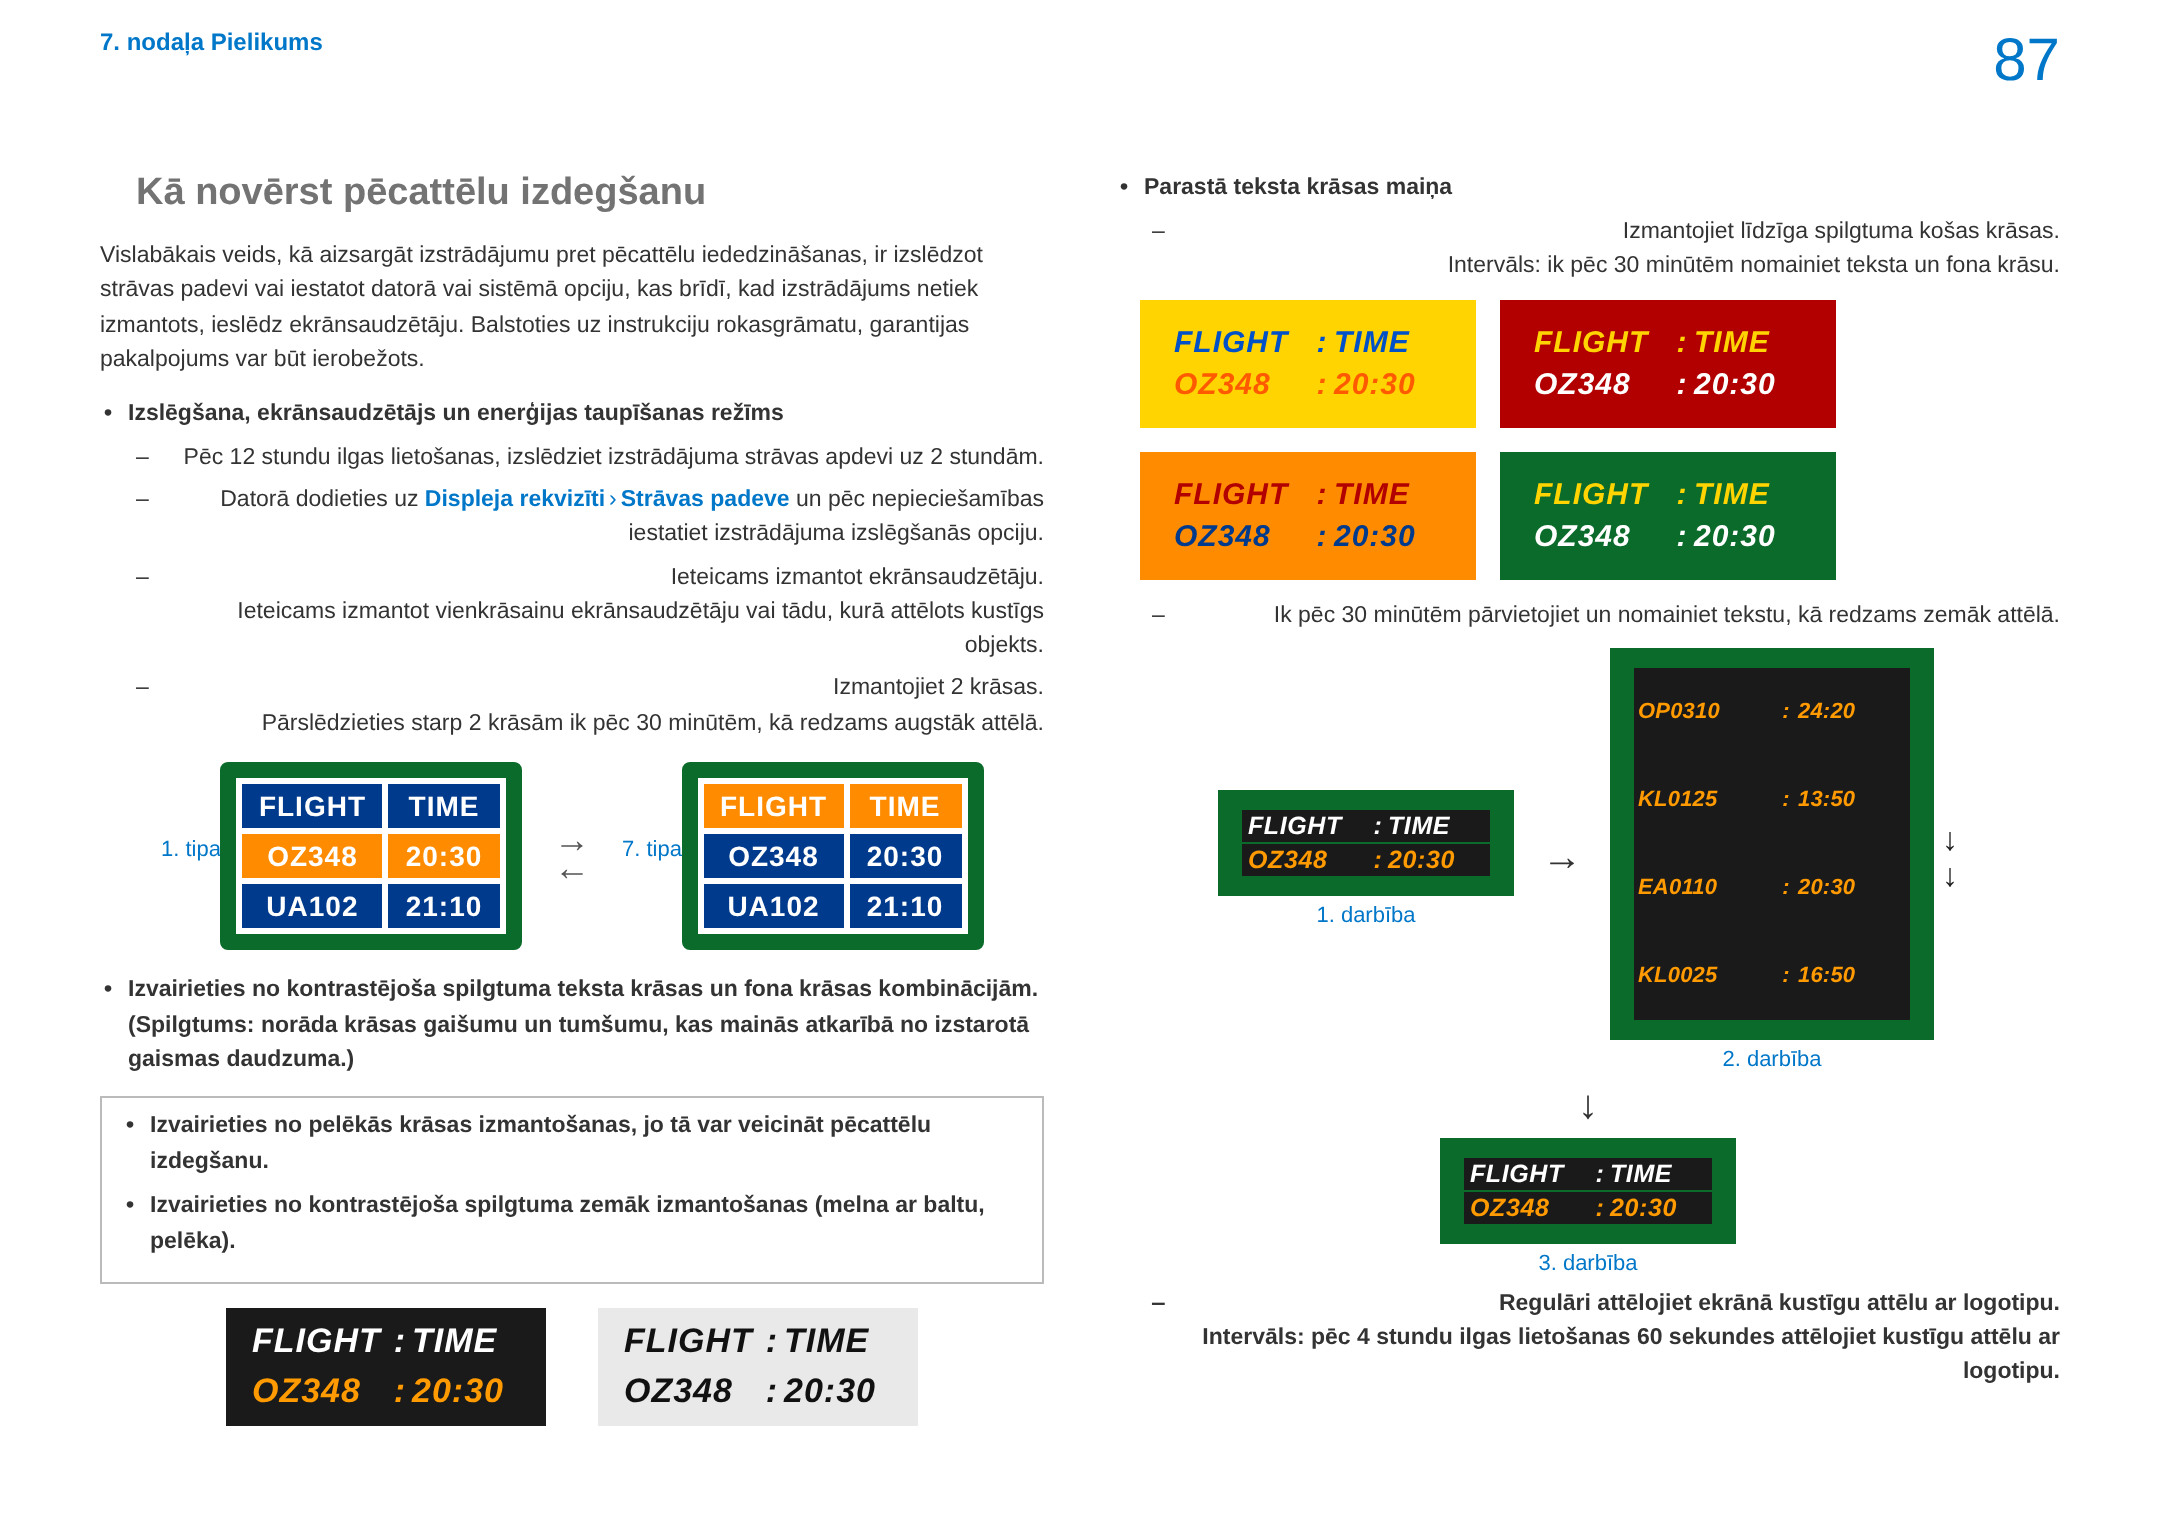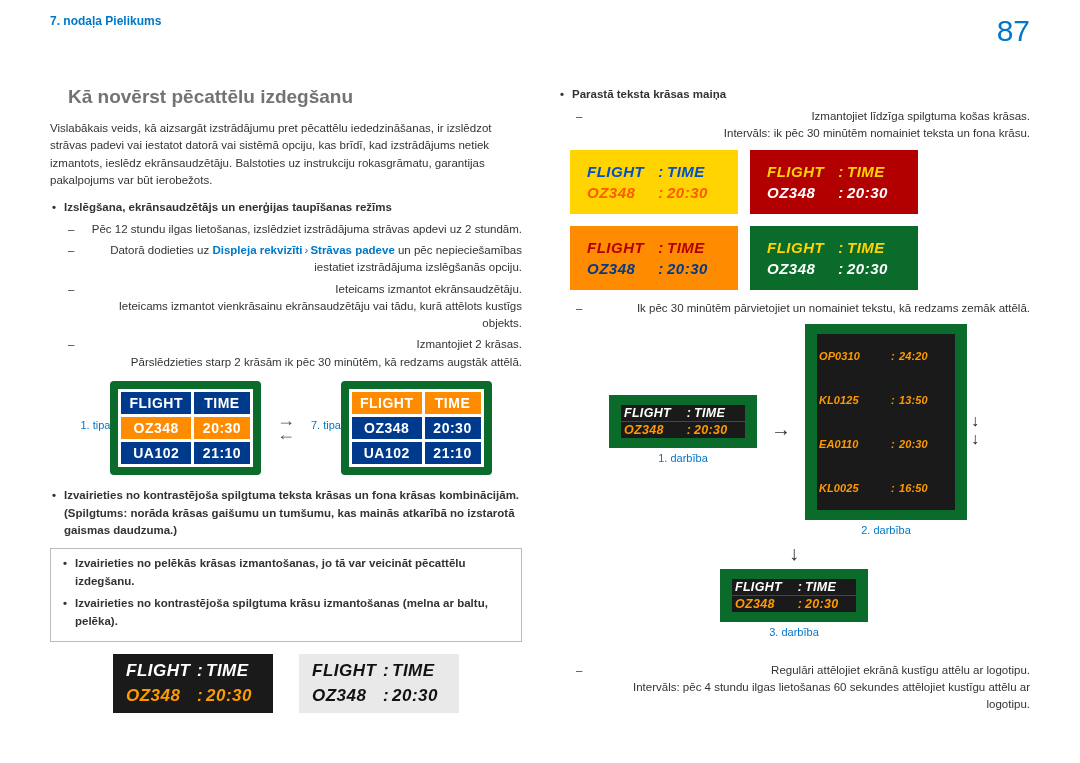--- a/index.html
+++ b/index.html
@@ -146,21 +146,21 @@
     <ul class="bullets">
       <li>
         <span>Izvairieties no kontrastējoša spilgtuma teksta krāsas un fona krāsas kombinācijām.</span><br>
         <span>(Spilgtums: norāda krāsas gaišumu un tumšumu, kas mainās atkarībā no izstarotā gaismas daudzuma.)</span>
       </li>
     </ul>
 
     <div class="notebox">
       <ul class="bullets">
         <li>Izvairieties no pelēkās krāsas izmantošanas, jo tā var veicināt pēcattēlu izdegšanu.</li>
-        <li>Izvairieties no kontrastējoša spilgtuma krāsu izmantošanas (melna ar baltu, pelēka).</li>
+        <li>Izvairieties no kontrastējoša spilgtuma zemāk izmantošanas (melna ar baltu, pelēka).</li>
       </ul>
     </div>
 
     <div class="contrast-pair">
       <div class="cpanel" style="background:#1a1a1a;">
         <div class="ft-row" style="color:#fff;"><span class="lbl">FLIGHT</span><span class="sep2">:</span><span class="val">TIME</span></div>
         <div class="ft-row" style="color:#ff9a00;"><span class="lbl">OZ348</span><span class="sep2">:</span><span class="val">20:30</span></div>
       </div>
       <div class="cpanel" style="background:#e9e9e9;">
         <div class="ft-row" style="color:#111;"><span class="lbl">FLIGHT</span><span class="sep2">:</span><span class="val">TIME</span></div>
@@ -246,20 +246,20 @@
     <div style="display:flex;flex-direction:column;align-items:center;">
       <div class="small-board" style="border-color:#0a6b2a;background:#0a6b2a;">
         <div class="panel-inner">
           <div class="ft-row" style="background:#1a1a1a;color:#fff;"><span class="lbl">FLIGHT</span><span class="sep2">:</span><span class="val">TIME</span></div>
           <div class="ft-row" style="background:#1a1a1a;color:#ff9a00;"><span class="lbl">OZ348</span><span class="sep2">:</span><span class="val">20:30</span></div>
         </div>
       </div>
       <div class="steplabel">3. darbība</div>
     </div>
 
-    <ul class="dashes" style="margin-top:24px;">
+    <ul class="dashes" style="margin-top:6px;font-weight:bold;">
       <li>
         <span>Regulāri attēlojiet ekrānā kustīgu attēlu ar logotipu.</span><br>
         <span>Intervāls: pēc 4 stundu ilgas lietošanas 60 sekundes attēlojiet kustīgu attēlu ar logotipu.</span>
       </li>
     </ul>
   </div>
 </div>
 
 </body></html>

